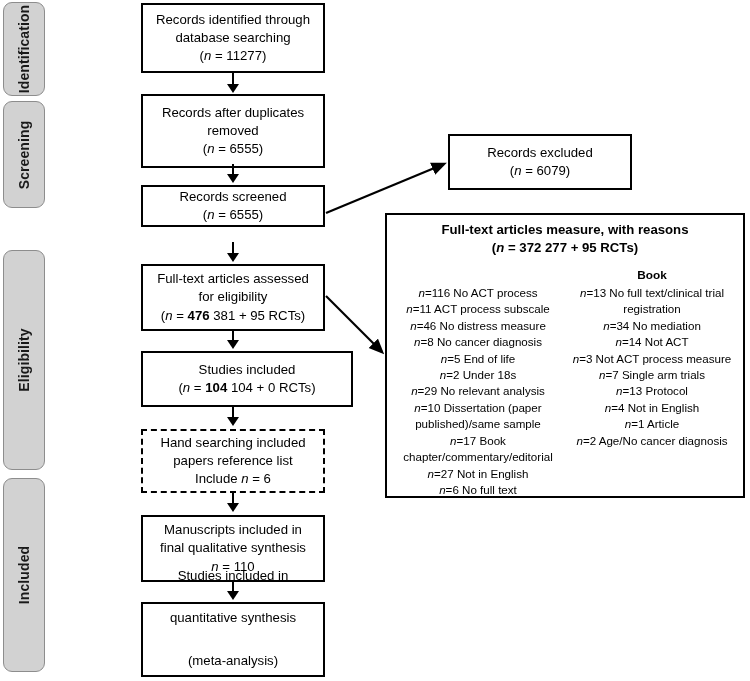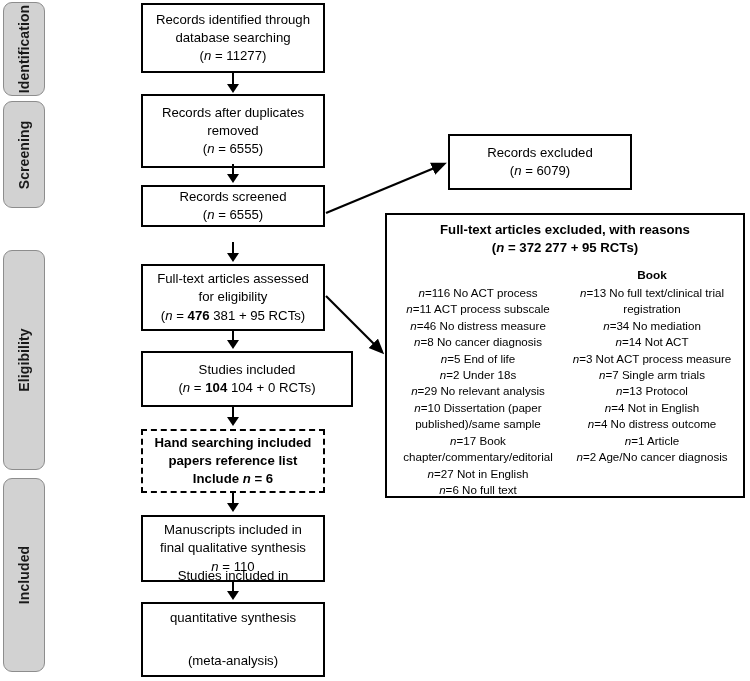--- a/index.html
+++ b/index.html
@@ -191,21 +191,21 @@
   <div class="v-arrow" style="left:227px; top:340px;"></div>
 
   <div class="flow-box" style="left:141px; top:351px; width:212px; height:56px;">
     <span class="ln">Studies included</span>
     <span class="ln">(<i class="it">n</i> = <b class="bd">104</b>&nbsp;104 + 0&nbsp;RCTs)</span>
   </div>
 
   <div class="v-conn" style="left:232px; top:407px; height:13px;"></div>
   <div class="v-arrow" style="left:227px; top:417px;"></div>
 
-  <div class="flow-box dashed" style="left:141px; top:429px; width:184px; height:64px;font-weight:bold;">
+  <div class="flow-box dashed" style="left:141px; top:429px; width:184px; height:64px;">
     <span class="ln">Hand searching included</span>
     <span class="ln">papers reference list</span>
     <span class="ln">Include <i class="it">n</i> = 6</span>
   </div>
 
   <div class="v-conn" style="left:232px; top:493px; height:13px;"></div>
   <div class="v-arrow" style="left:227px; top:503px;"></div>
 
   <div class="flow-box" style="left:141px; top:515px; width:184px; height:67px;">
     <span class="ln">Manuscripts included in</span>
@@ -223,21 +223,21 @@
     <span class="ln"><i class="it">n</i> = 77</span>
   </div>
 
   <div class="flow-box" style="left:448px; top:134px; width:184px; height:56px;">
     <span class="ln">Records excluded</span>
     <span class="ln">(<i class="it">n</i> = 6079)</span>
   </div>
 
   <div id="exclusion-panel">
     <div id="exclusion-title">
-      <span>Full-text  articles excluded, with reasons</span><br>
+      <span>Full-text  articles measure, with reasons</span><br>
       <span class="sub">(<i class="it">n</i> = 372&nbsp;277 + 95 RCTs)</span>
     </div>
     <div id="exclusion-cols">
       <div class="excl-col left">
         <div class="excl-col-head">&nbsp;</div>
         <span class="excl-item"><i class="it">n</i>=116 No ACT process</span>
         <span class="excl-item"><i class="it">n</i>=11 ACT process subscale</span>
         <span class="excl-item"><i class="it">n</i>=46 No distress measure</span>
         <span class="excl-item"><i class="it">n</i>=8 No cancer diagnosis</span>
         <span class="excl-item"><i class="it">n</i>=5 End of life</span>
@@ -253,21 +253,20 @@
       <div class="excl-col right">
         <div class="excl-col-head">Book</div>
         <span class="excl-item"><i class="it">n</i>=13 No full text/clinical trial</span>
         <span class="excl-item">registration</span>
         <span class="excl-item"><i class="it">n</i>=34 No mediation</span>
         <span class="excl-item"><i class="it">n</i>=14 Not ACT</span>
         <span class="excl-item"><i class="it">n</i>=3 Not ACT process measure</span>
         <span class="excl-item"><i class="it">n</i>=7 Single arm trials</span>
         <span class="excl-item"><i class="it">n</i>=13 Protocol</span>
         <span class="excl-item"><i class="it">n</i>=4 Not in English</span>
-        <span class="excl-item"><i class="it">n</i>=4 No distress outcome</span>
         <span class="excl-item"><i class="it">n</i>=1 Article</span>
         <span class="excl-item"><i class="it">n</i>=2 Age/No cancer diagnosis</span>
       </div>
     </div>
   </div>
 
   <svg id="diag-layer" viewBox="0 0 750 681" xmlns="http://www.w3.org/2000/svg">
     <defs>
       <marker id="arrowhead" markerWidth="7" markerHeight="7" refX="5.6" refY="3" orient="auto" markerUnits="strokeWidth">
         <path d="M0,0 L7,3 L0,6 z" fill="#000000"></path>

